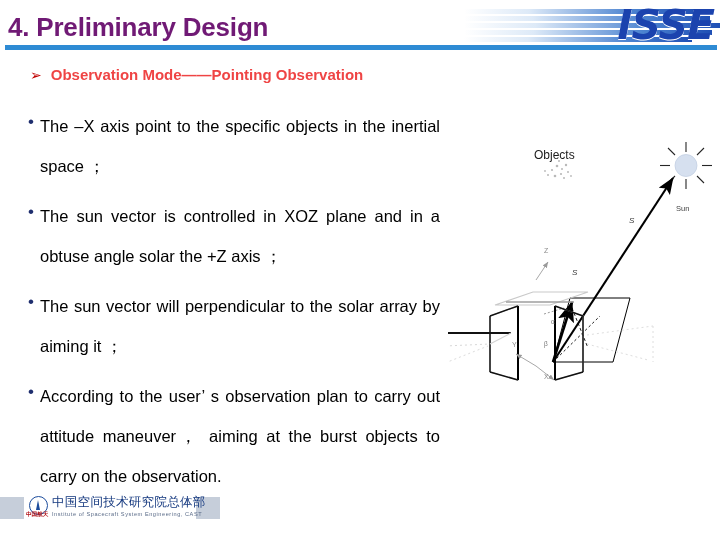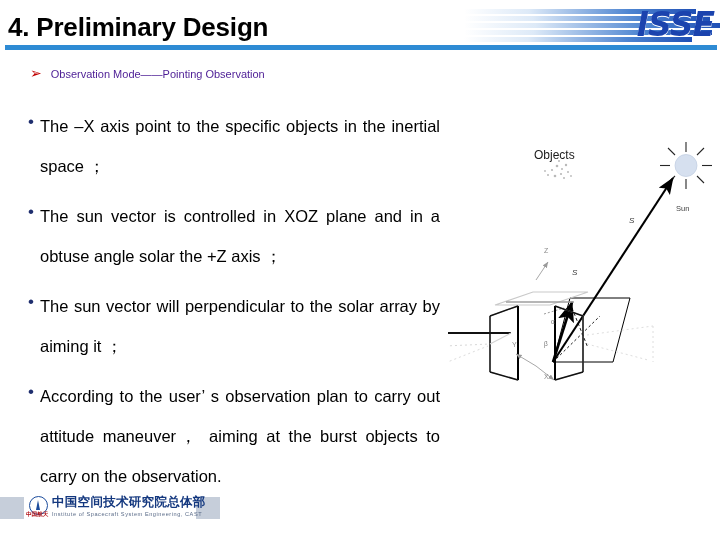--- a/index.html
+++ b/index.html
@@ -20,21 +20,21 @@
   #slide-header {
     position: absolute;
     left: 0; top: 0;
     width: 720px; height: 58px;
   }
   #page-title {
     position: absolute;
     left: 8px; top: 12px;
     font-size: 26px;
     font-weight: bold;
-    color: #000000;
+    color: #701a75;
     letter-spacing: -0.2px;
     white-space: nowrap;
   }
   #header-rule {
     position: absolute;
     left: 5px; top: 45px;
     width: 712px; height: 5px;
     background: #2E8BD4;
   }
 
@@ -53,21 +53,21 @@
   }
   #brand-logo .s1 { top: 5px;  width: 232px; }
   #brand-logo .s2 { top: 12px; width: 246px; }
   #brand-logo .s3 { top: 19px; width: 256px; }
   #brand-logo .s4 { top: 26px; width: 248px; }
   #brand-logo .s5 { top: 33px; width: 228px; }
   #brand-wordmark {
     position: absolute;
     right: 6px; top: 2px;
     font-family: "DejaVu Sans", sans-serif;
-    font-size: 33px;
+    font-size: 41px;
     font-weight: bold;
     font-style: italic;
     color: #1B43AE;
     letter-spacing: -1px;
     line-height: 38px;
     text-shadow: 0 1px 0 #ffffff;
   }
 
   
   #subheading {
@@ -76,23 +76,23 @@
     display: flex;
     align-items: baseline;
     gap: 9px;
   }
   #subheading-bullet {
     color: #C00000;
     font-size: 14px;
     line-height: 1;
   }
   #subheading-text {
-    font-size: 11px;
-    font-weight: normal;
-    color: #4c1d95;
+    font-size: 15px;
+    font-weight: bold;
+    color: #ef4444;
     white-space: nowrap;
   }
 
   
   #body-list {
     position: absolute;
     left: 22px; top: 106px;
     width: 418px;
   }
   .bullet-row {
@@ -218,21 +218,21 @@
     width: 0; height: 0;
     border-left: 2.4px solid transparent;
     border-right: 2.4px solid transparent;
     border-bottom: 10px solid #1C4C9C;
   }
   #footer-cn {
     position: absolute;
     left: 52px; top: 5px;
     font-family: "DejaVu Sans", sans-serif;
     font-size: 12.5px;
-    font-weight: bold;
+    font-weight: normal;
     color: #14387F;
     letter-spacing: 0.3px;
     white-space: nowrap;
     text-align: center;
   }
   #footer-en {
     position: absolute;
     left: 52px; top: 22px;
     font-size: 5.6px;
     color: #5A6B88;

